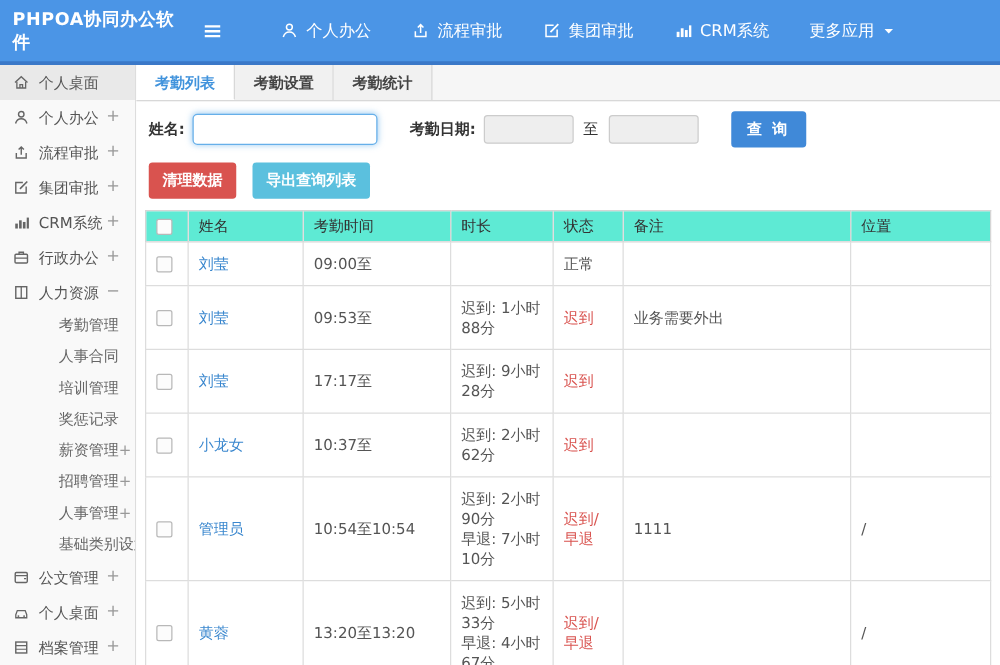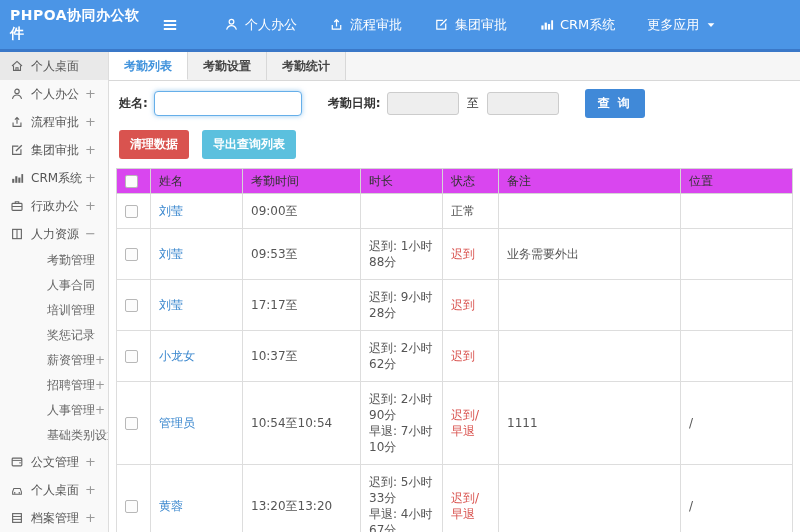--- a/index.html
+++ b/index.html
@@ -55,21 +55,21 @@
   .btn-primary { background:var(--primary); padding:6px 13px; margin-left:26px; letter-spacing:2px; }
   
   .actions { padding:4px 10px 9px; }
   .btn-danger { background:var(--danger); padding:6px 11px; }
   .btn-info { background:var(--info); padding:6px 11px; margin-left:8px; }
   
   .tbl-wrap { padding:0 7px; }
   table { width:100%; border-collapse:collapse; font-size:12px; color:#555; table-layout:fixed; }
   th,td { border:1px solid #ddd; padding:9px 8px; text-align:left; vertical-align:middle;
     line-height:16px; overflow:hidden; }
-  thead th { background:#d946ef; border-color:#d5d5d5; color:#333; font-weight:normal; padding:4px 8px; }
+  thead th { background:#5eead4; border-color:#d5d5d5; color:#333; font-weight:normal; padding:4px 8px; }
   td.name { color:var(--link); cursor:pointer; }
   td.status-late { color:var(--danger); }
   .cb { display:inline-block; width:13px; height:13px; background:#fcfcfc; border:1px solid #b8b8b8;
     border-radius:2px; vertical-align:middle; cursor:pointer; }
 </style>
 </head>
 <body>
 
 <div class="header">
   <div class="logo">PHPOA协同办公软件</div>

